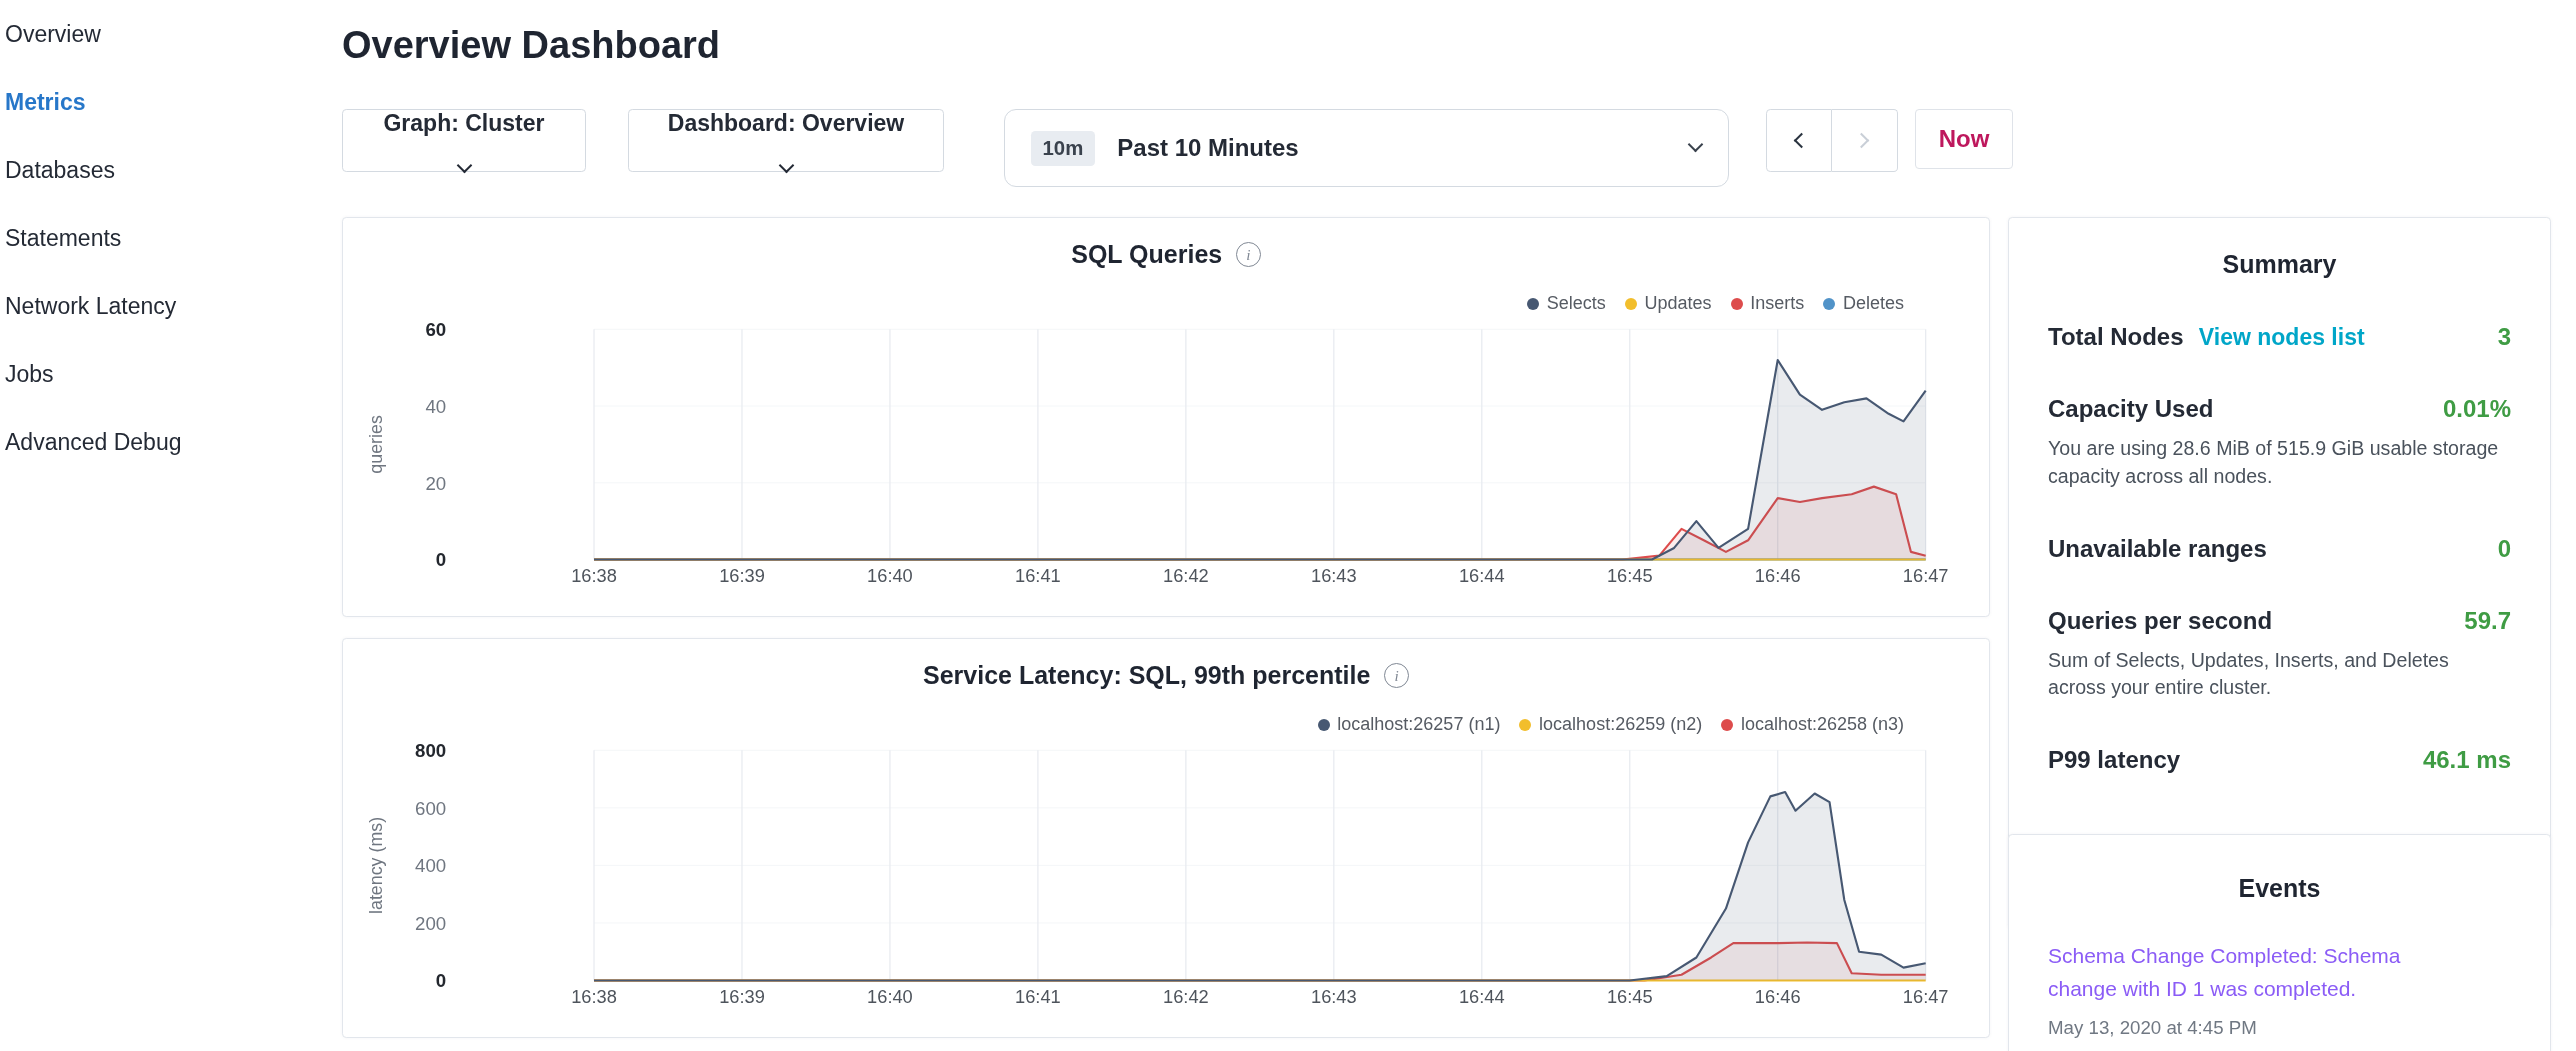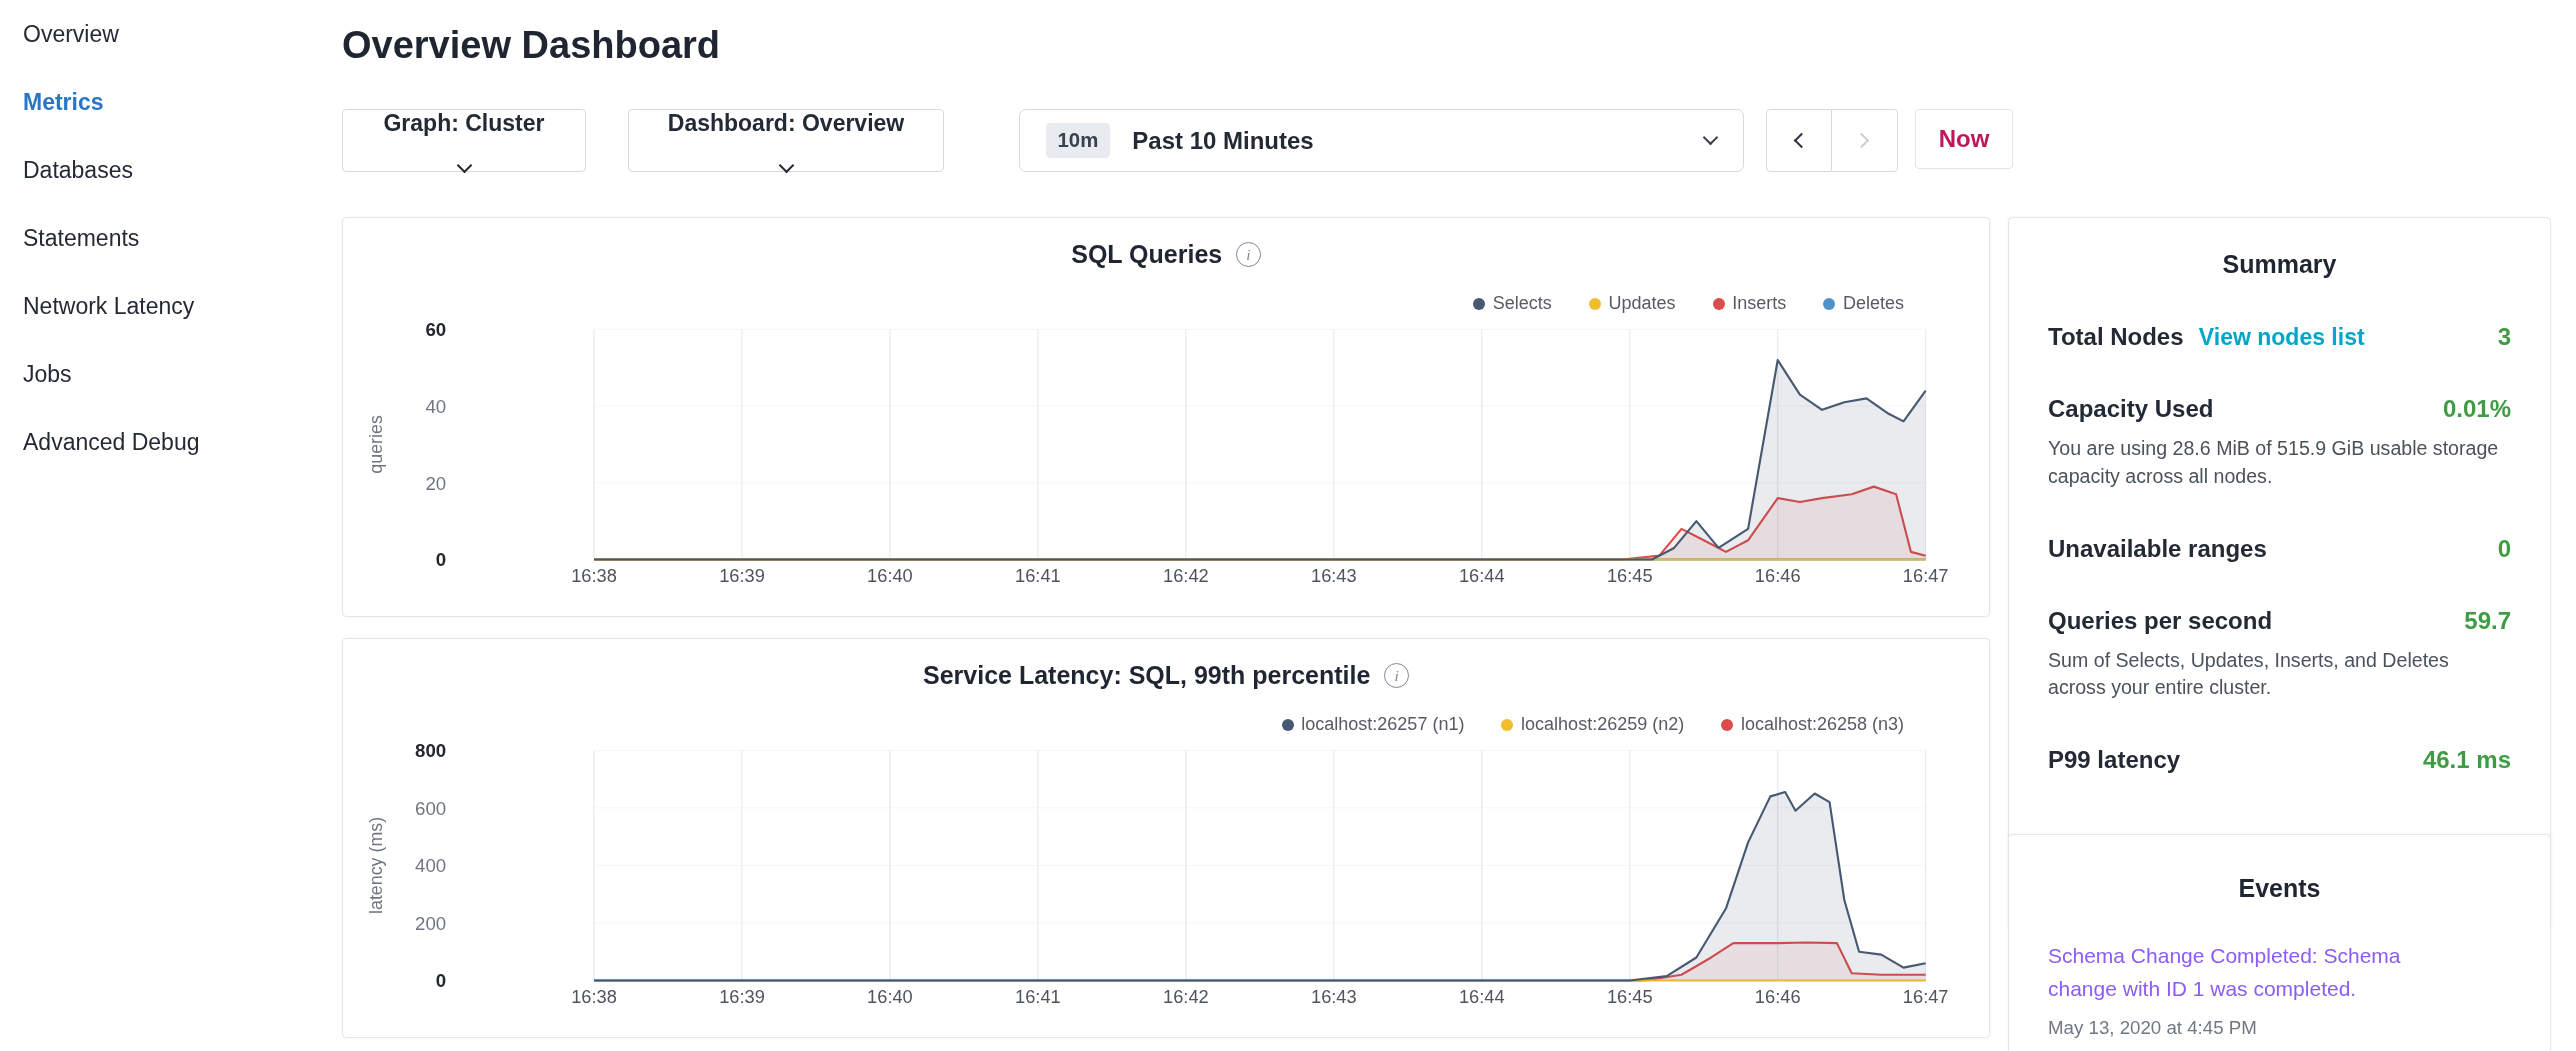--- a/index.html
+++ b/index.html
@@ -5,43 +5,43 @@
   * { margin:0; padding:0; box-sizing:border-box; }
   html,body { width:2576px; height:1051px; }
   body {
     font-family:"Liberation Sans", sans-serif;
     background:#ffffff; color:#242a35; overflow:hidden;
   }
   .app { position:relative; width:2576px; height:1051px; background:#ffffff; overflow:hidden; }
 
   
   .sidebar { position:absolute; left:0; top:0; width:342px; height:100%; background:#fff; padding-top:0; }
-  .nav-item { height:68px; display:flex; align-items:center; padding-left:23px;
+  .nav-item { height:68px; display:flex; align-items:center; padding-left:5px;
     font-size:23px; color:#242a35; cursor:pointer; }
   .nav-item.active { color:#2777c9; font-weight:700; }
 
   
   .page-title { position:absolute; left:342px; top:24px; font-size:38px; font-weight:600; color:#1f2531; }
 
   .controls { position:absolute; left:342px; top:109px; width:1786px; height:63px; }
   button { font-family:inherit;flex-direction:column; }
   .ctrl-btn { position:absolute; top:0; height:63px; background:#fff; border:1.3px solid #d4dae1;
     border-radius:4.3px; display:flex; align-items:center; justify-content:space-between;
     padding:0 20.4px; font-size:23px; font-weight:600; color:#242a35; cursor:pointer; }
   #graph-btn { left:0; width:244px; }
   #dash-btn  { left:286px; width:316px; }
 
   .chev { display:inline-block; width:11px; height:11px;
     border-right:2.6px solid currentColor; border-bottom:2.6px solid currentColor; }
   .chev.down  { transform:rotate(45deg); margin-top:-6.8px; }
   .chev.left  { transform:rotate(135deg); margin-left:5.1px; }
   .chev.right { transform:rotate(-45deg); margin-right:5.1px; }
 
-  .time-picker { position:absolute; left:677px; top:0; width:725px; height:63px; background:#fff;
-    border:1.3px solid #d4dae1; border-radius:7px; display:flex; align-items:center; cursor:pointer; }
+  .time-picker { position:absolute; left:662px; top:0; width:725px; height:78px; background:#fff;
+    border:1.3px solid #d4dae1; border-radius:12px; display:flex; align-items:center; cursor:pointer; }
   .time-badge { margin-left:25.5px; background:#e8ecf1; color:#3a424d; font-size:20.4px; font-weight:700;
     padding:6px 12px; border-radius:4.3px; }
   .time-label { margin-left:22px; font-size:24px; font-weight:700; color:#242a35; }
   .picker-chev { position:absolute; right:27px; color:#3a424d; }
 
   .arrow-group { position:absolute; left:1424px; top:0; display:inline-flex; }
   .arrow-btn { width:66px; height:63px; background:#fff; border:1.3px solid #d4dae1;
     display:flex; align-items:center; justify-content:center; cursor:pointer; color:#2b3440; }
   .arrow-btn:first-child { border-radius:4.3px 0 0 4.3px; }
   .arrow-btn:last-child  { border-radius:0 4.3px 4.3px 0; border-left:none; color:#c9cfd7; }
@@ -57,21 +57,21 @@
   #summary{ left:2008px; top:217px; width:543px;  height:712px; }
   #events { left:2008px; top:834px; width:543px;  height:272px; }
 
   
   .chart-head { position:absolute; top:22px; left:0; width:100%;
     display:flex; justify-content:center; align-items:center; gap:13.6px; }
   .chart-title-text { font-size:25px; font-weight:700; color:#1f2531; }
   .info-icon { width:25px; height:25px; border:1.7px solid #808894; border-radius:50%; color:#808894;
     font-size:15.3px; line-height:1; display:flex; align-items:center; justify-content:center;
     font-style:italic; font-family:"Liberation Serif", serif; cursor:pointer; }
-  .legend { position:absolute; top:75px; right:85px; display:flex; gap:37px;text-align:right; }
+  .legend { position:absolute; top:75px; right:85px; display:flex; gap:19px;text-align:right; }
   .legend-item { display:flex; align-items:center; gap:7.7px; font-size:18px; color:#565b63; }
   .legend-dot { width:12px; height:12px; border-radius:50%; }
   .chart-svg { position:absolute; left:0; top:102px; }
 
   
   .side-title { text-align:center; font-size:25px; font-weight:700; color:#1f2531; }
   #summary { padding:32px 39px 0 39px; }
   #summary .side-title { margin-bottom:8.5px; }
   .srow { display:flex; justify-content:space-between; align-items:baseline; margin-top:44px; }
   .srow-left { display:flex; align-items:baseline; gap:15.3px; }

